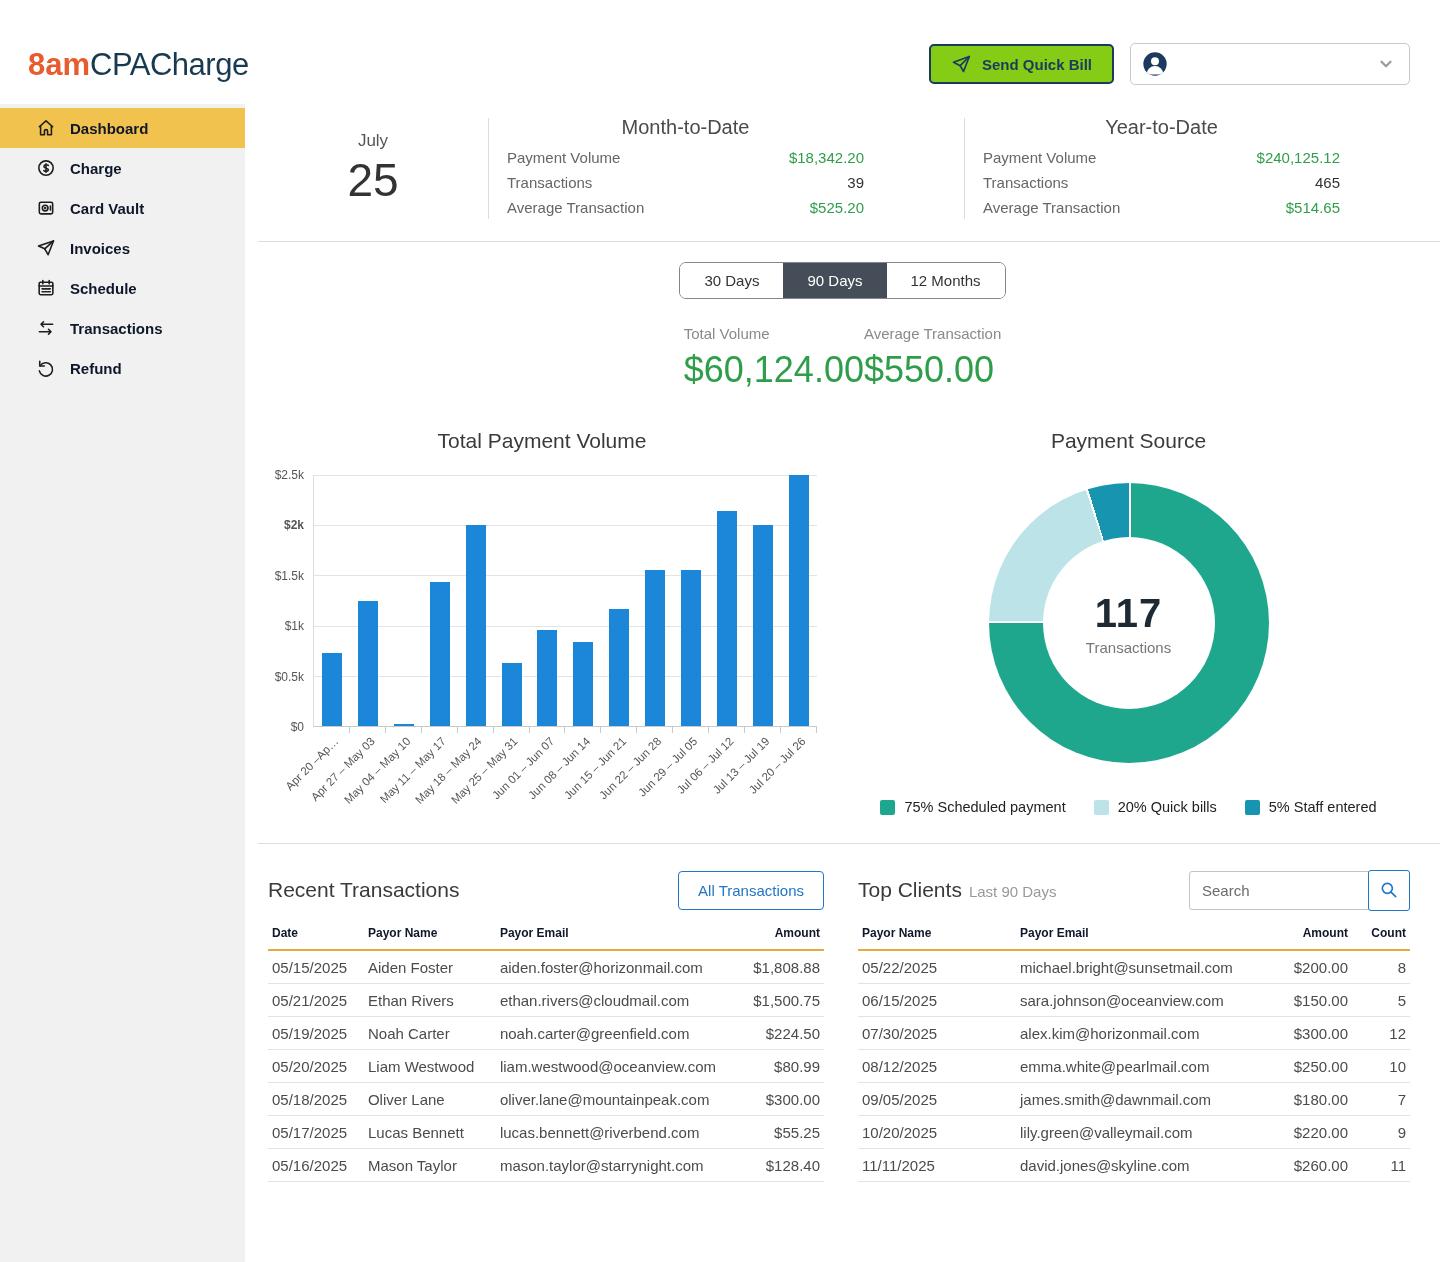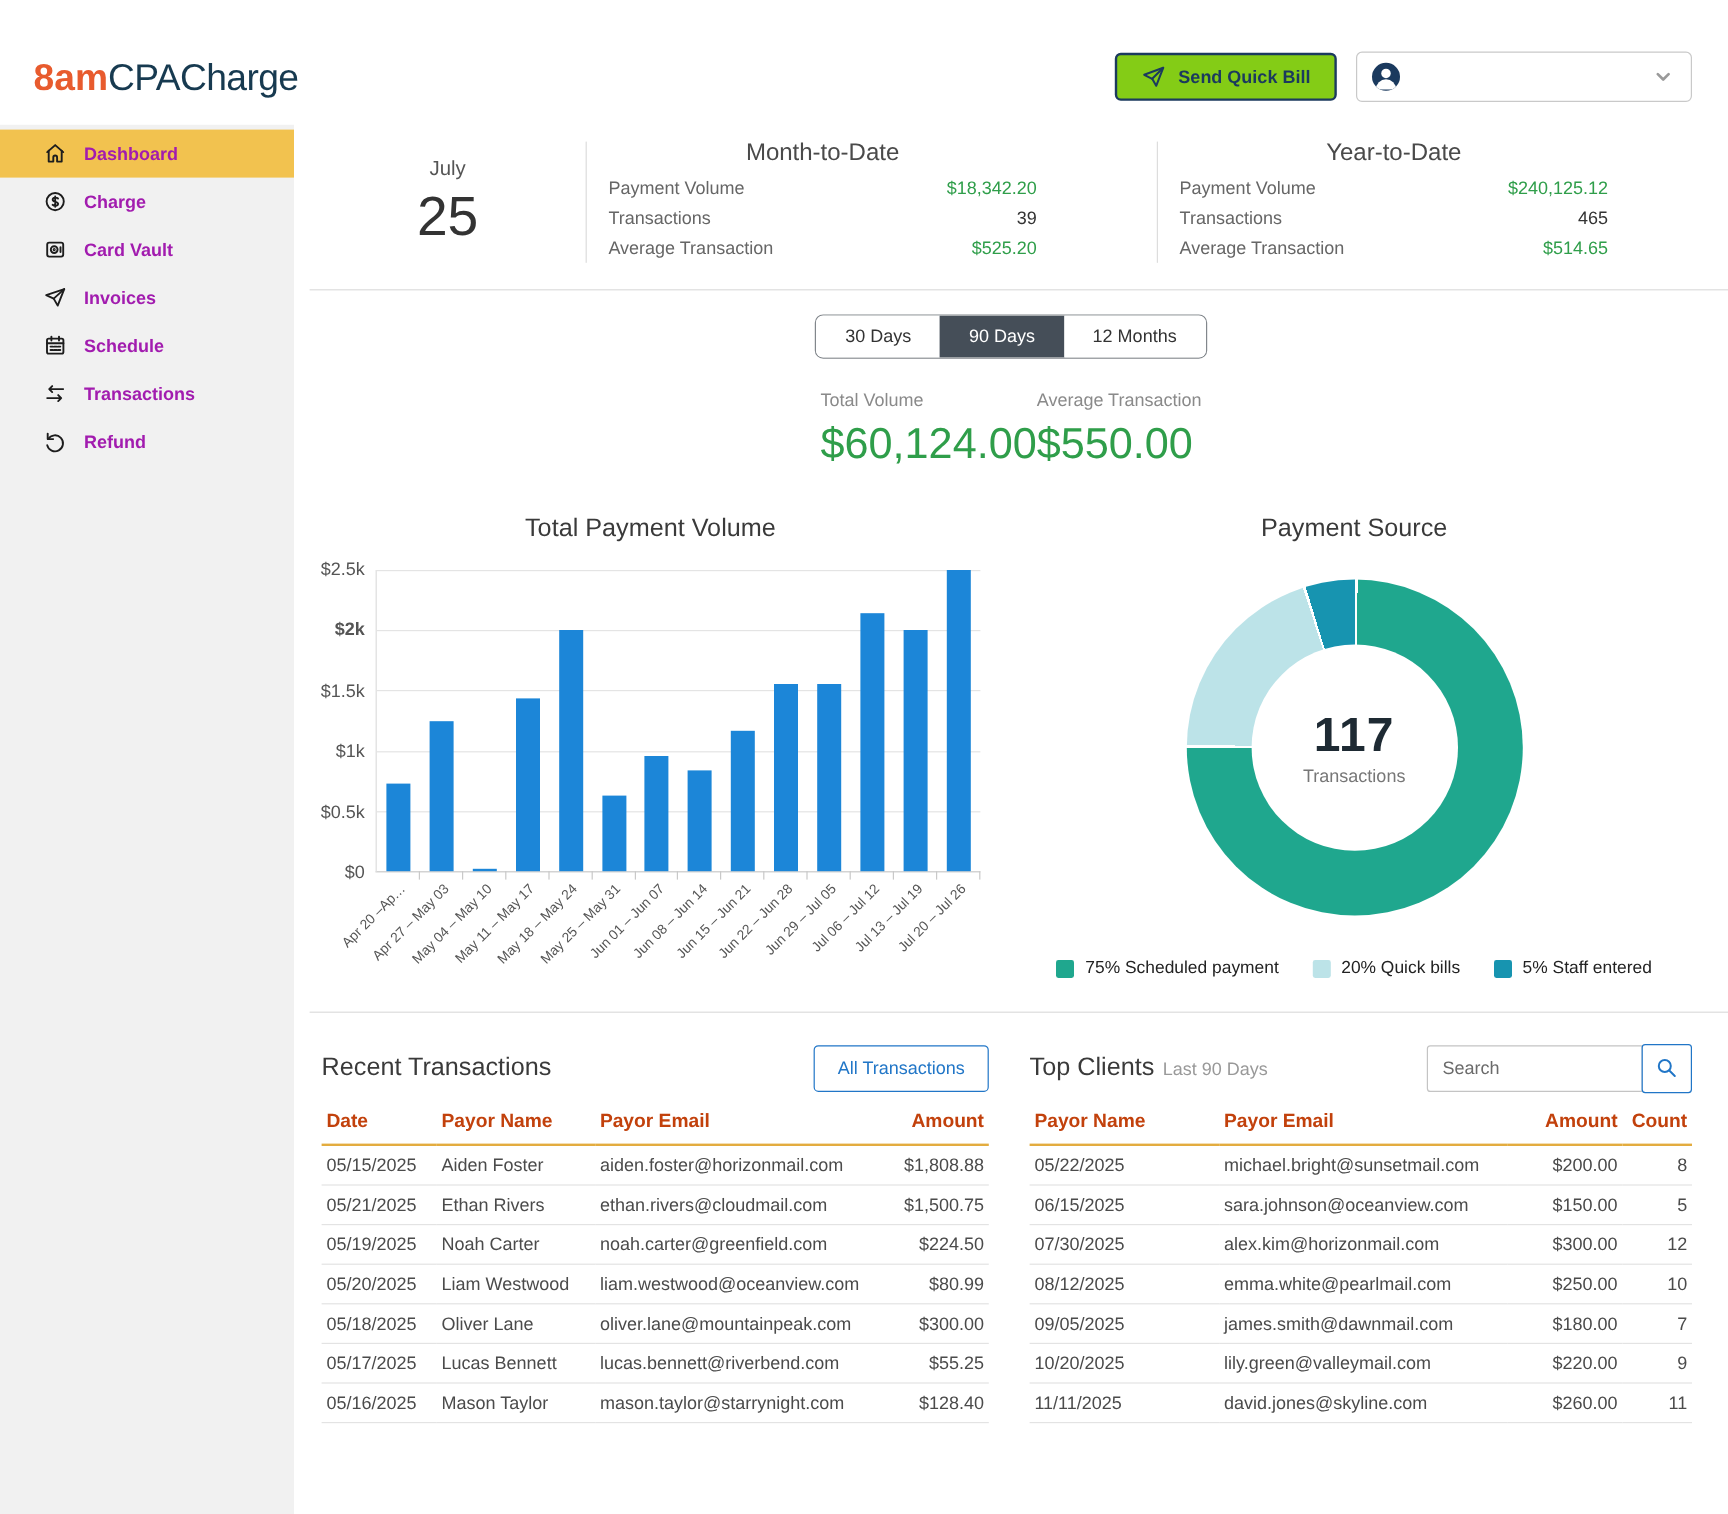--- a/index.html
+++ b/index.html
@@ -29,21 +29,21 @@
     width:280px; height:42px; border:1px solid #c9c9c9; border-radius:5px;
     display:flex; align-items:center; justify-content:space-between;
     padding:0 14px 0 10px; cursor:pointer; background:#fff;
   }
 
   
   .shell { display:flex; height:1182px; }
   .sidebar { width:245px; flex-shrink:0; background:#f1f1f1; padding-top:4px; }
   .side-item {
     height:40px; display:flex; align-items:center; gap:14px;
-    padding-left:36px; font-size:15px; font-weight:700; color:#a21caf; cursor:pointer;
+    padding-left:36px; font-size:15px; font-weight:700; color:#0f172a; cursor:pointer;
   }
   .side-item.active { background:#f2c24f; }
   .side-item svg { width:20px; height:20px; flex-shrink:0; }
   main { flex:1; min-width:0; }
 
   
   .stats-band {
     display:flex; align-items:stretch; margin-left:13px;
     padding:8px 0 16px; border-bottom:1px solid #ddd; height:138px;
   }
@@ -72,21 +72,21 @@
   .totals { display:flex; width:fit-content; margin:26px auto 0; }
   .total-label { font-size:15px; color:#8a8a8a; }
   .total-value { font-size:36px; color:#2f9e4a; margin-top:7px; }
 
   
   .charts-row { display:flex; margin-top:26px; }
   .bar-card { width:572px; flex-shrink:0; padding-left:22px; }
   .chart-title { text-align:center; font-size:21px; font-weight:400; color:#3a3a3a; margin:12px 0 22px; }
   .bar-wrap { display:flex; }
   .ylabels { width:46px; position:relative; height:252px; flex-shrink:0; }
-  .ylab { position:absolute; right:9px; transform:translateY(-50%); font-size:15px; color:#555; }
+  .ylab { position:absolute; right:9px; transform:translateY(-50%); font-size:12px; color:#555; }
   .plot {
     position:relative; height:252px; flex:1;
     border-left:1px solid #ddd; border-bottom:1px solid #c9c9c9; display:flex;
   }
   .gridline { position:absolute; left:0; right:0; height:1px; background:#e4e4e4; }
   .bar-cell { flex:1; position:relative; display:flex; align-items:flex-end; justify-content:center; }
   .bar-cell::after { content:''; position:absolute; right:0; bottom:-7px; height:7px; width:0; border-right:1px solid #c9c9c9; }
   .bar { width:20px; background:#1c86d8; }
   .xl { position:absolute; top:calc(100% + 9px); right:50%; width:0; height:0; }
   .xl span {
@@ -125,21 +125,21 @@
     width:180px; height:39px; border:1px solid #c4c4c4; border-radius:3px 0 0 3px;
     padding:0 12px; font-size:15px; color:#333; font-family:inherit; outline:none;
   }
   .search-input::placeholder { color:#6b6b6b; }
   .search-btn {
     width:42px; height:41px; border:1px solid #2176c7; background:#fff; border-radius:3px;
     margin-left:-1px; display:flex; align-items:center; justify-content:center; cursor:pointer;
   }
   table { width:100%; border-collapse:collapse; margin-top:8px; }
   thead th {
-    font-size:16px; font-weight:700; color:#c2410c; text-align:left;
+    font-size:12px; font-weight:700; color:#0f172a; text-align:left;
     padding:6px 4px 9px; border-bottom:2px solid #e3ac3f; white-space:nowrap;
   }
   tbody td { font-size:15px; color:#4b4b4b; padding:8px 4px 7px; border-bottom:1px solid #e3e3e3; white-space:nowrap; }
   .num { text-align:right; }
   .rt-section td:nth-child(1) { width:96px; }
   .rt-section td:nth-child(2) { width:132px; }
   .rt-section td:nth-child(4), .rt-section th:nth-child(4) { width:104px; }
   .tc-section td:nth-child(1) { width:158px; }
   .tc-section td:nth-child(3), .tc-section th:nth-child(3) { width:96px; }
   .tc-section td:nth-child(4), .tc-section th:nth-child(4) { width:58px; }

